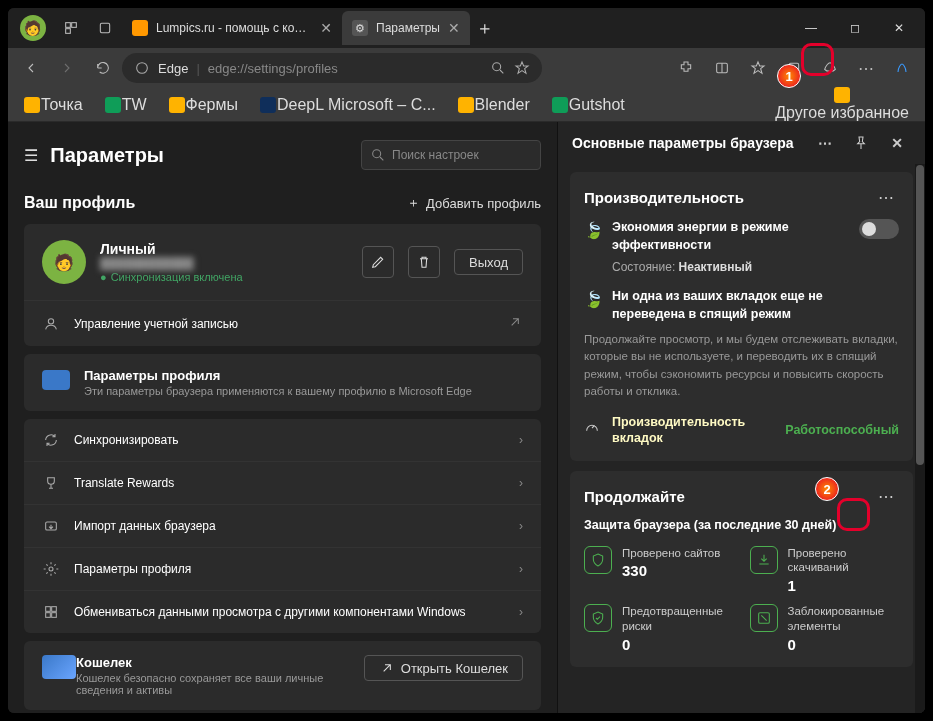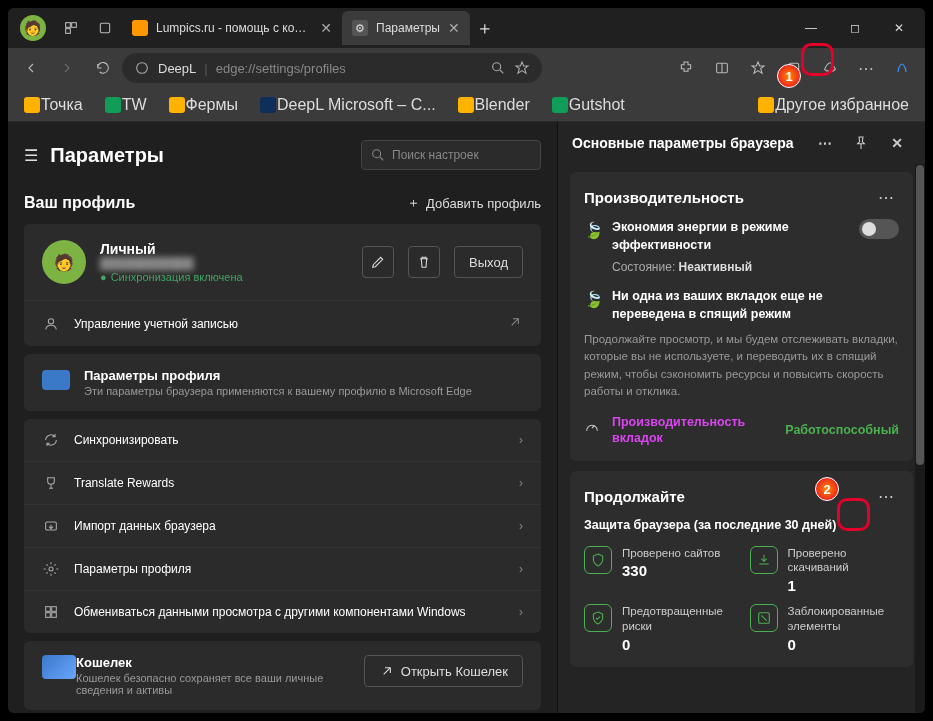--- a/index.html
+++ b/index.html
@@ -26,21 +26,21 @@
 .addr .edge-label { color: #ddd; }
 .addr .path { color: #888; }
 .toolbar-right { display: flex; align-items: center; gap: 2px; margin-left: auto; }
 .marker { position: absolute; border: 3px solid #e4002b; border-radius: 10px; pointer-events: none; }
 .marker-badge { position: absolute; width: 24px; height: 24px; border-radius: 50%; background: radial-gradient(#ff8a00,#e4002b); color: #fff; font-weight: bold; display: flex; align-items: center; justify-content: center; font-size: 13px; border: 1px solid #fff; }
 
 
 .bookmarks { height: 34px; background: #3b3b3b; display: flex; align-items: center; padding: 0 8px; gap: 6px; border-bottom: 1px solid #2a2a2a; }
 .bm { display: flex; align-items: center; gap: 1px; padding: 4px 8px; color: #ddd; font-size: 16px; border-radius: 4px; cursor: pointer; }
 .bm .bicon { width: 16px; height: 16px; border-radius: 3px; }
-.bm-right { margin-left: auto; }
+.bm-right { margin-left: auto; flex-direction: column; }
 
 
 .content { flex: 1; display: flex; background: #1f1f1f; overflow: hidden; position: relative; }
 
 
 .settings { flex: 1; display: flex; flex-direction: column; padding: 18px 16px; overflow: hidden; min-width: 0; }
 .settings-head { display: flex; align-items: center; gap: 12px; margin-bottom: 18px; }
 .settings-head h1 { color: #fff; font-size: 20px; font-weight: 600; }
 .burger { color: #ddd; cursor: pointer; }
 .search { flex: 1; max-width: 180px; margin-left: auto; height: 30px; background: #2b2b2b; border: 1px solid #444; border-radius: 4px; display: flex; align-items: center; padding: 0 8px; gap: 6px; color: #888; font-size: 12px; }
@@ -49,21 +49,21 @@
 .section-hd h2 { color: #fff; font-size: 16px; font-weight: 600; }
 .add-btn { color: #ddd; font-size: 13px; display: flex; align-items: center; gap: 6px; cursor: pointer; }
 .card { background: #2b2b2b; border-radius: 6px; margin-bottom: 8px; }
 .profile-card { padding: 16px 18px; display: flex; align-items: center; gap: 14px; }
 .avatar { width: 44px; height: 44px; border-radius: 50%; background: #7cb342; display: flex; align-items: center; justify-content: center; }
 .profile-info { flex: 1; }
 .profile-info .name { color: #fff; font-weight: 600; font-size: 14px; }
 .profile-info .blur { color: #888; filter: blur(3px); font-size: 11px; }
 .sync-status { color: #41a564; font-size: 11px; display: flex; align-items: center; gap: 4px; margin-top: 2px; }
 .icon-btn { width: 32px; height: 32px; border: 1px solid #555; border-radius: 4px; display: flex; align-items: center; justify-content: center; color: #ddd; cursor: pointer; }
-.text-btn { height: 32px; padding: 0 14px; border: 1px solid #555; border-radius: 4px; color: #ddd; font-size: 13px; display: flex; align-items: center; cursor: pointer; }
+.text-btn { height: 26px; padding: 0 14px; border: 1px solid #555; border-radius: 4px; color: #ddd; font-size: 13px; display: flex; align-items: center; cursor: pointer; }
 .row { padding: 13px 18px; display: flex; align-items: center; gap: 14px; color: #fff; font-size: 12px; cursor: pointer; }
 .row .ricon { width: 18px; color: #aaa; display: flex; justify-content: center; }
 .row .rtext { flex: 1; }
 .row .chev { color: #888; }
 .info-card { padding: 14px 18px; display: flex; align-items: flex-start; gap: 14px; }
 .info-card .iicon { width: 28px; height: 20px; background: #3a78c8; border-radius: 4px; flex-shrink: 0; margin-top: 2px; }
 .info-card .ititle { color: #fff; font-size: 13px; font-weight: 600; }
 .info-card .idesc { color: #999; font-size: 11px; margin-top: 2px; }
 .list-card .row { border-bottom: 1px solid #333; }
 .list-card .row:last-child { border-bottom: none; }
@@ -90,21 +90,21 @@
 .toggle::after { content: ''; position: absolute; width: 14px; height: 14px; background: #ddd; border-radius: 50%; top: 3px; left: 3px; }
 .status-line { color: #aaa; font-size: 12px; margin: 4px 0 14px 28px; }
 .status-line b { color: #ddd; font-weight: 600; }
 .sleep-box { margin: 10px 0; }
 .sleep-box .shead { display: flex; gap: 10px; align-items: flex-start; }
 .sleep-box .sicon { color: #4caf50; width: 18px; flex-shrink: 0; margin-top: 2px; }
 .sleep-box .stitle { color: #fff; font-size: 12.5px; font-weight: 600; line-height: 1.4; }
 .sleep-box .sdesc { color: #999; font-size: 11.5px; line-height: 1.5; margin-top: 8px; }
 .perf-status { display: flex; align-items: center; gap: 10px; margin-top: 14px; }
 .perf-status .gicon { color: #ccc; width: 18px; }
-.perf-status .gtext { color: #d946ef; font-size: 12.5px; font-weight: 600; flex: 1; line-height: 1.3; }
+.perf-status .gtext { color: #fef9c3; font-size: 12.5px; font-weight: 600; flex: 1; line-height: 1.3; }
 .perf-status .gval { color: #4caf50; font-size: 12.5px; font-weight: 600; }
 .sec-sub { color: #fff; font-size: 12.5px; font-weight: 600; margin: 6px 0 14px 0; }
 .sec-grid { display: grid; grid-template-columns: 1fr 1fr; gap: 10px 16px; }
 .sec-item { display: flex; gap: 10px; align-items: flex-start; }
 .sec-item .sicon2 { width: 28px; height: 28px; border: 1.5px solid #4caf50; border-radius: 6px; display: flex; align-items: center; justify-content: center; flex-shrink: 0; color: #4caf50; font-size: 14px; }
 .sec-item .slabel { color: #ccc; font-size: 11.5px; line-height: 1.3; }
 .sec-item .sval { color: #fff; font-size: 15px; font-weight: 600; margin-top: 2px; }
 .scrollbar { width: 10px; background: #1a1a1a; }
 .scrollbar .thumb { width: 8px; margin: 1px auto; background: #555; border-radius: 4px; height: 300px; }
 
@@ -160,21 +160,21 @@
       </div>
     <div class="btn">
         <svg viewBox="0 0 24 24">
           <path d="M4 12a8 8 0 1 1 3 6M4 12V6M4 12h6"></path>
         </svg>
       </div>
     <div class="addr">
       <svg viewBox="0 0 24 24">
           <circle cx="12" cy="12" r="8"></circle>
         </svg>
-      <span class="edge-label">DeepL</span>
+      <span class="edge-label">Edge</span>
       <span style="color:#555">|</span>
       <span class="path">edge://settings/profiles</span>
       <span style="flex:1"></span>
       <svg viewBox="0 0 24 24">
           <circle cx="10" cy="10" r="6"></circle>
           <path d="M15 15l5 5"></path>
         </svg>
       <svg viewBox="0 0 24 24">
           <path d="M12 3l2.5 6H21l-5 4 2 7-6-4-6 4 2-7-5-4h6.5z"></path>
         </svg>

